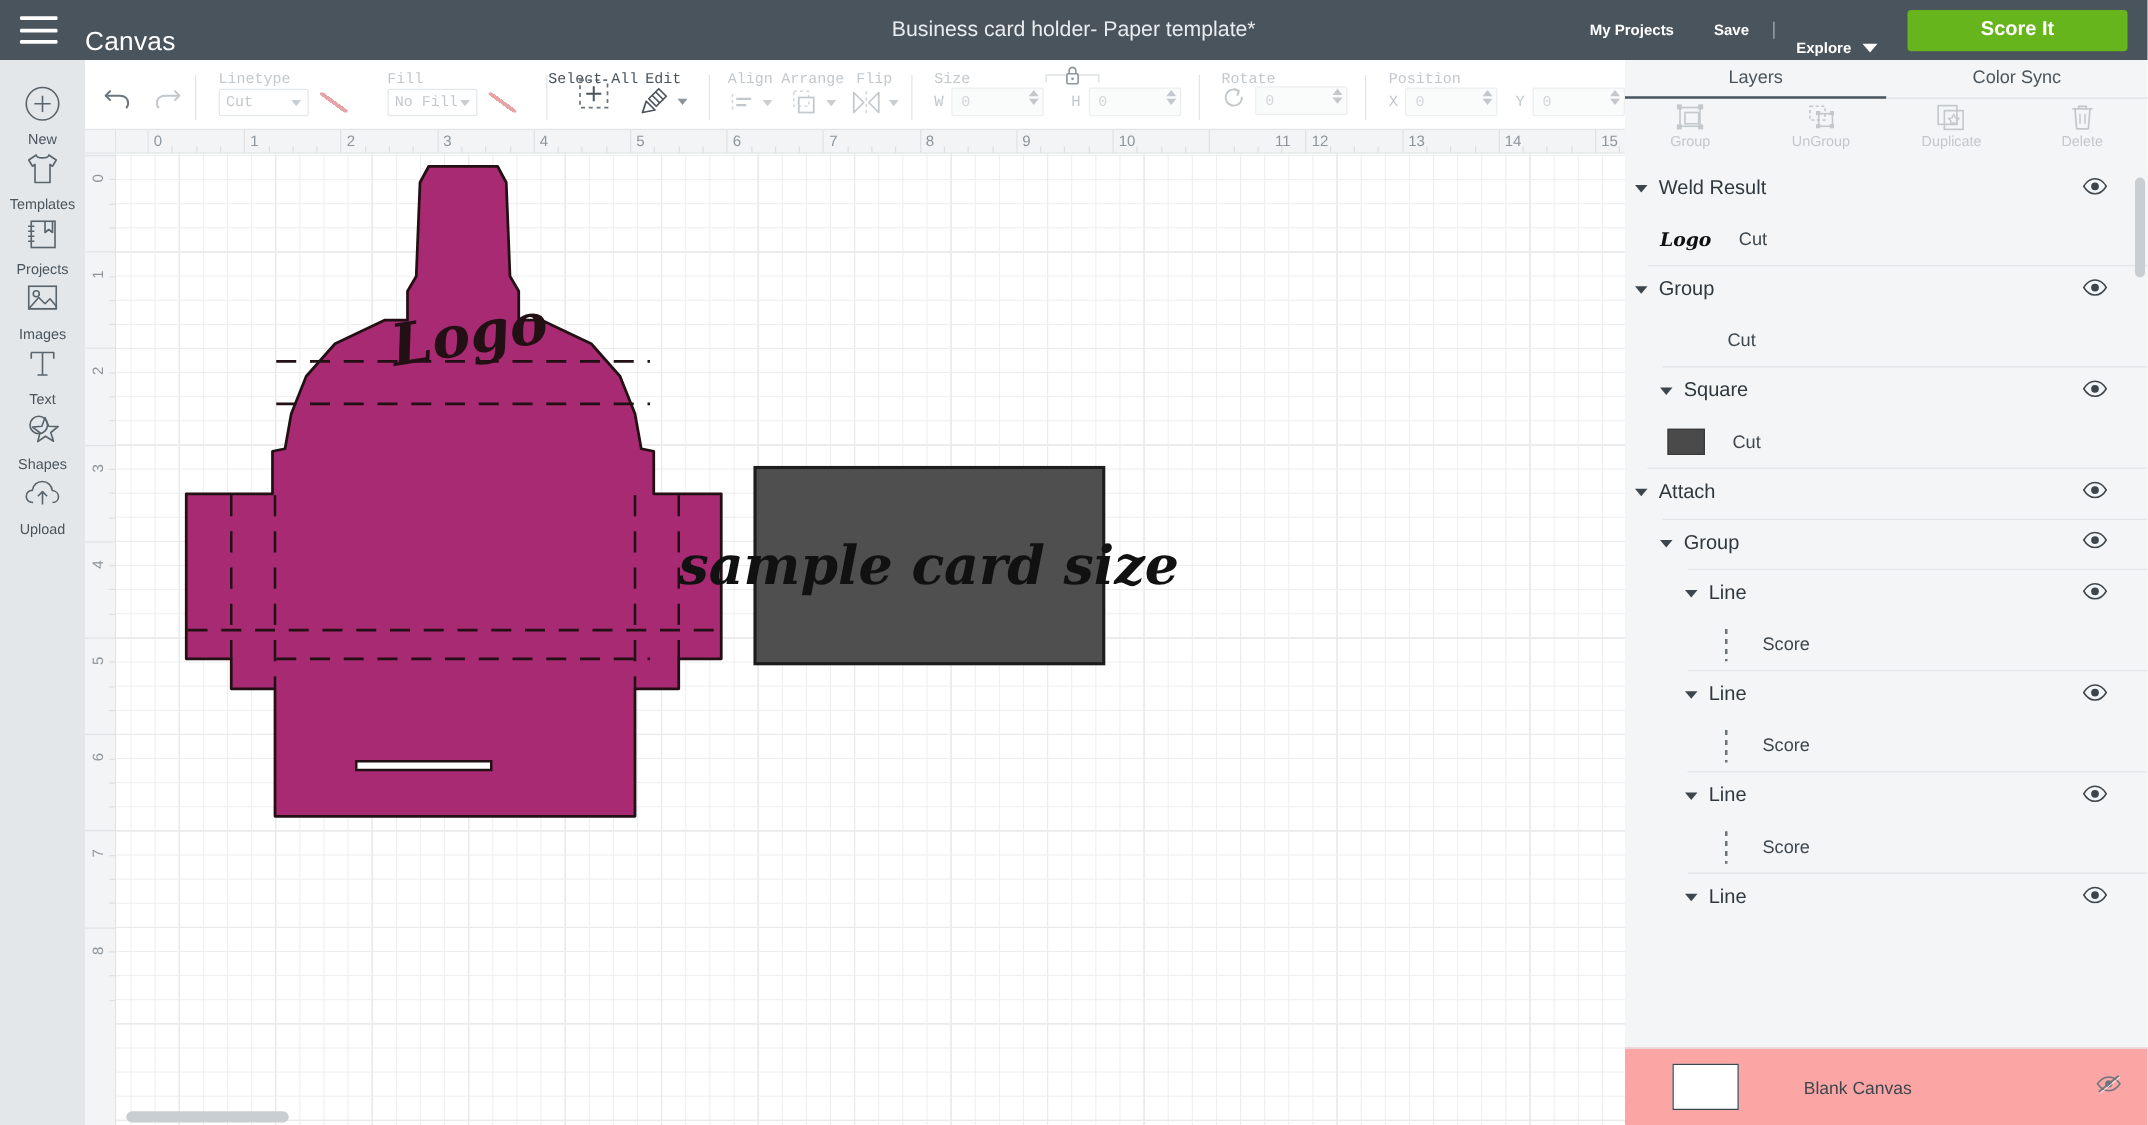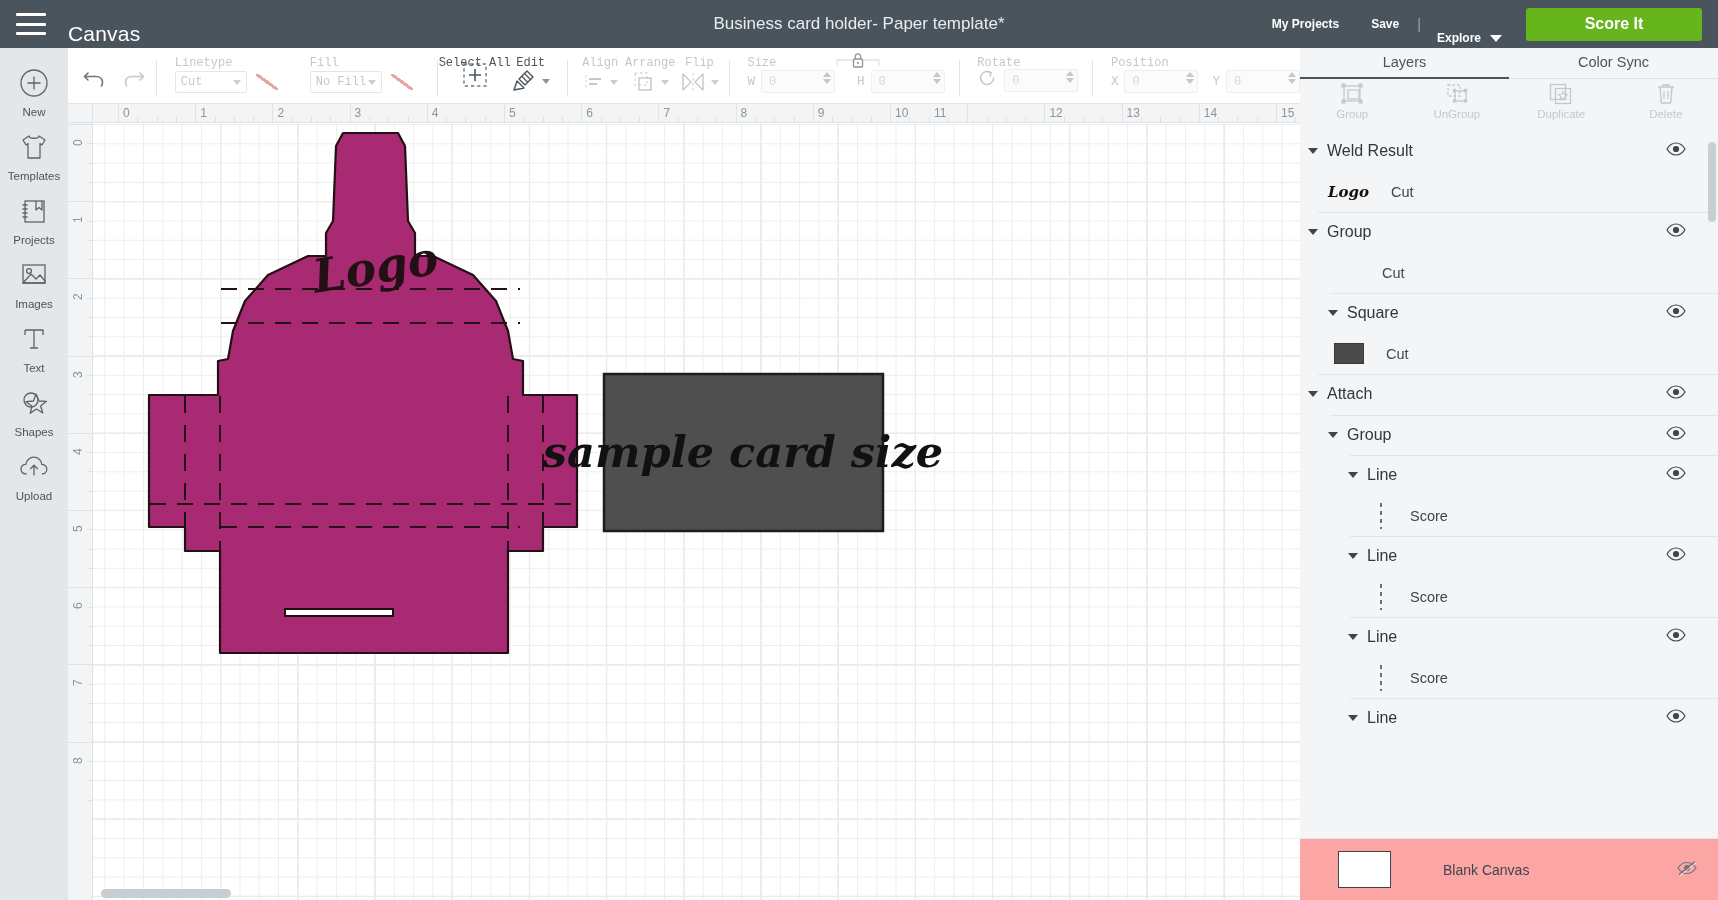--- a/index.html
+++ b/index.html
@@ -46,21 +46,21 @@
   #make-it {
     background: #67b51c; color: #ffffff; font-size: 16px; font-weight: bold;
     width: 176px; height: 33px; border: none; border-radius: 3px; cursor: pointer;
     margin-left: 10px;
   }
 
   
   #rail {
     position: absolute; left: 0; top: 48px; width: 68px; height: 852px;
     background: #e4e7e9; display: flex; flex-direction: column; align-items: center;
-    padding-top: 18px; gap: 12px;
+    padding-top: 18px; 
   }
   .rail-item { width: 68px; display: flex; flex-direction: column; align-items: center; cursor: pointer; }
   .rail-item .ricon { height: 34px; display: flex; align-items: center; justify-content: center; }
   .rail-item .rlabel { font-size: 11.5px; color: #4a545c; margin-top: 6px; }
 
   
   #toolbar {
     position: absolute; left: 68px; top: 48px; width: 1232px; height: 56px;
     background: #ffffff; border-bottom: 1px solid #e2e5e7;
     display: flex; align-items: flex-end;
@@ -495,21 +495,21 @@
       <div class="rnum-h" style="left: 724.8px;">9</div>
       <div class="rtick-h minor" style="left: 739.1px;"></div>
       <div class="rtick-h minor" style="left: 758.4px;"></div>
       <div class="rtick-h minor" style="left: 777.7px;"></div>
       <div class="rtick-h" style="left: 797px;"></div>
       <div class="rnum-h" style="left: 802px;">10</div>
       <div class="rtick-h minor" style="left: 816.3px;"></div>
       <div class="rtick-h minor" style="left: 835.6px;"></div>
       <div class="rtick-h minor" style="left: 854.9px;"></div>
       <div class="rtick-h" style="left: 874.2px;"></div>
-      <div class="rnum-h" style="left: 841px;">11</div>
+      <div class="rnum-h" style="left: 927px;">11</div>
       <div class="rtick-h minor" style="left: 893.5px;"></div>
       <div class="rtick-h minor" style="left: 912.8px;"></div>
       <div class="rtick-h minor" style="left: 932.1px;"></div>
       <div class="rtick-h" style="left: 951.4px;"></div>
       <div class="rnum-h" style="left: 956.4px;">12</div>
       <div class="rtick-h minor" style="left: 970.7px;"></div>
       <div class="rtick-h minor" style="left: 990px;"></div>
       <div class="rtick-h minor" style="left: 1009.3px;"></div>
       <div class="rtick-h" style="left: 1028.6px;"></div>
       <div class="rnum-h" style="left: 1033.6px;">13</div>

